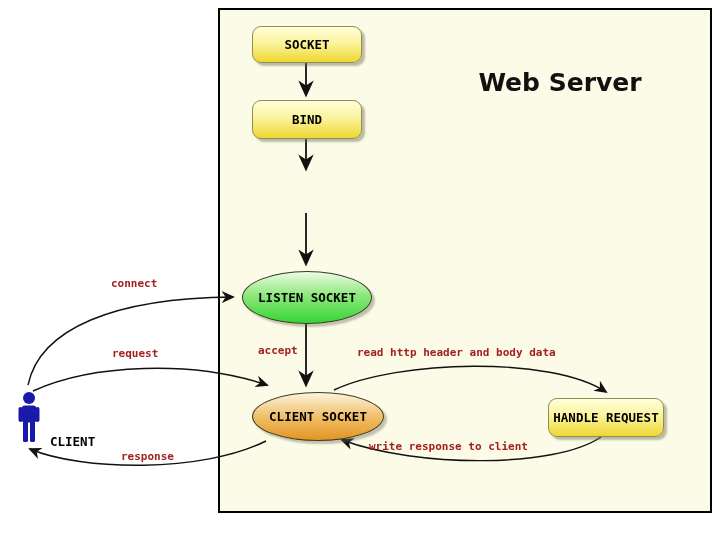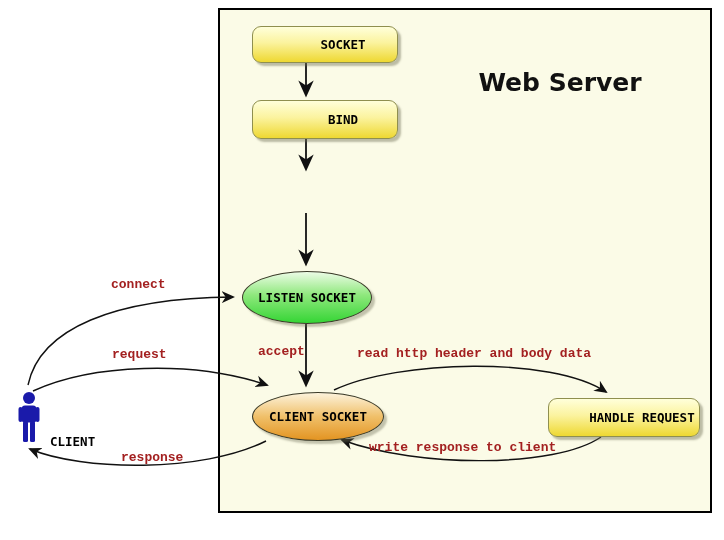--- a/index.html
+++ b/index.html
@@ -18,31 +18,30 @@
   }
   .arrow-layer{position:absolute;left:0;top:0;width:724px;height:540px;z-index:2;}
   .node{
     position:absolute;display:flex;align-items:center;justify-content:center;
     font-weight:bold;font-size:12.5px;color:#000;z-index:3;letter-spacing:0px;
   }
   .rectnode{
     border:1px solid #8f8f4f;border-radius:9px;
     background:linear-gradient(to bottom,#ffffda 0%,#fbf39e 45%,#eed832 100%);
     box-shadow:3px 3px 2px rgba(110,110,85,0.45);
-    padding-left:36px;
   }
   .ellipsenode{
     border:1.5px solid #3a3a28;border-radius:50%;
     box-shadow:3px 3px 2px rgba(110,110,85,0.40);
   }
   .green{background:linear-gradient(to bottom,#ecfce6 0%,#8fe87d 45%,#35d535 100%);}
   .orange{background:linear-gradient(to bottom,#fcf3dc 0%,#f0c06a 50%,#e39422 100%);}
   .edge-label{
-    position:absolute;font-size:13px;font-weight:bold;color:#a32020;
-    white-space:nowrap;z-index:4;font-family:Liberation Mono, monospace;
+    position:absolute;font-size:11px;font-weight:bold;color:#a32020;
+    white-space:nowrap;z-index:4;
   }
   .client-label{
     position:absolute;left:50px;top:414px;font-size:12.5px;font-weight:bold;
     color:#000;z-index:4;margin-top:20px;
   }
 </style>
 </head>
 <body>
 
 <div class="canvas">

